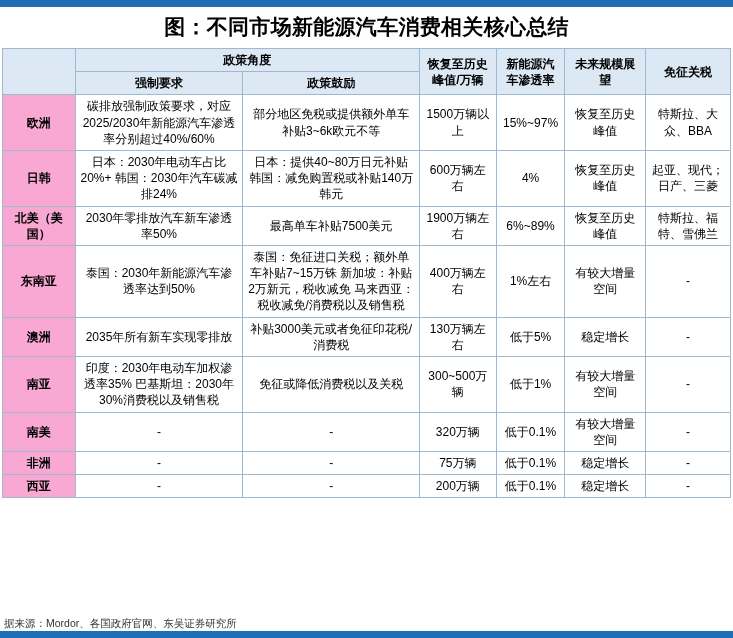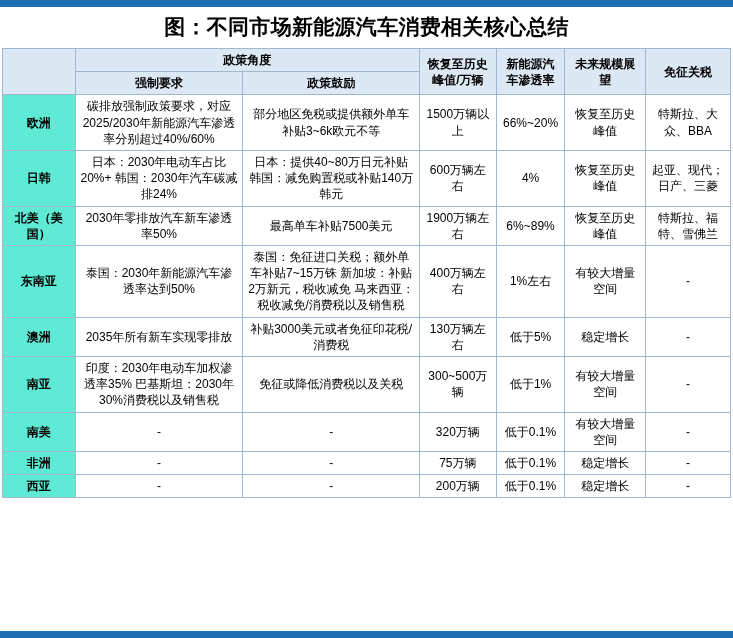--- a/index.html
+++ b/index.html
@@ -42,21 +42,21 @@
     line-height: 1.35;
   }
   thead th {
     background: #dce9f4;
     font-weight: bold;
     font-size: 12.5px;
   }
   td.region {
     font-weight: bold;
     font-size: 13px;
-    background: #5eead4;
+    background: #f9a8d4;
   }
   td.cell {
     font-size: 11.5px;
   }
   td.req, td.enc {
     text-align: center;
   }
   .foot {
     position: absolute;
     left: 0;
@@ -113,21 +113,21 @@
       <th>强制要求</th>
       <th>政策鼓励</th>
     </tr>
   </thead>
   <tbody>
     <tr>
       <td class="region">欧洲</td>
       <td class="cell req">碳排放强制政策要求，对应2025/2030年新能源汽车渗透率分别超过40%/60%</td>
       <td class="cell enc">部分地区免税或提供额外单车补贴3~6k欧元不等</td>
       <td class="cell">1500万辆以上</td>
-      <td class="cell">66%~20%</td>
+      <td class="cell">15%~97%</td>
       <td class="cell">恢复至历史峰值</td>
       <td class="cell">特斯拉、大众、BBA</td>
     </tr>
     <tr>
       <td class="region">日韩</td>
       <td class="cell req">日本：2030年电动车占比20%+
 韩国：2030年汽车碳减排24%</td>
       <td class="cell enc">日本：提供40~80万日元补贴
 韩国：减免购置税或补贴140万韩元</td>
       <td class="cell">600万辆左右</td>
@@ -198,14 +198,15 @@
       <td class="cell enc">-</td>
       <td class="cell">200万辆</td>
       <td class="cell">低于0.1%</td>
       <td class="cell">稳定增长</td>
       <td class="cell">-</td>
     </tr>
   </tbody>
 </table>
 
 <div class="foot">
+  <div class="foot-line">据来源：Mordor、各国政府官网、东吴证券研究所</div>
   <div class="bottom-bar"></div>
 </div>
 
 </body></html>

